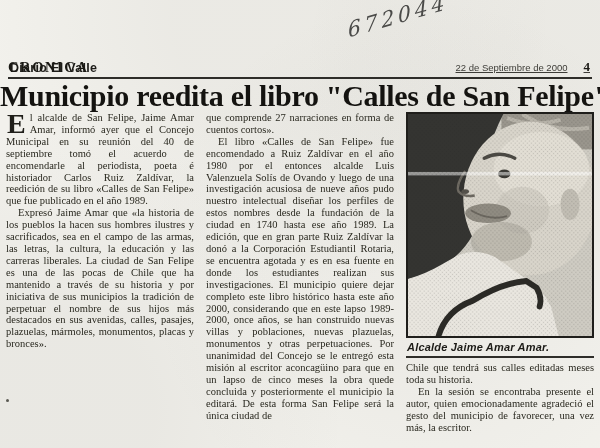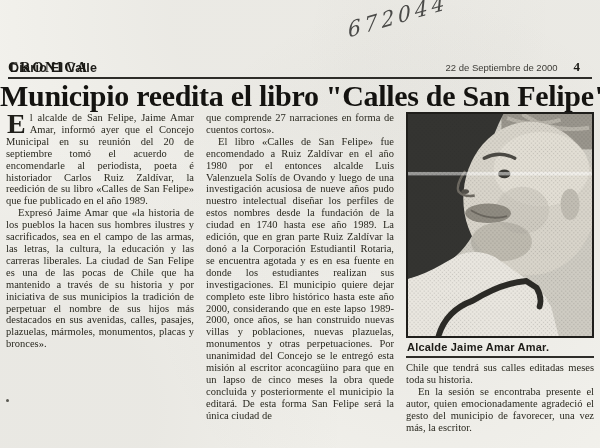--- a/index.html
+++ b/index.html
@@ -26,22 +26,22 @@
   .paper-name {
     position:absolute; left:2px; bottom:2px;
     font-family:"Liberation Sans", sans-serif; font-weight:bold;
     font-size:12.5px; letter-spacing:.3px; color:#1d1c18;
   }
   .section {
     position:absolute; left:0; right:0; bottom:1px; 
     font-weight:bold; font-size:14.5px; letter-spacing:1.6px; color:#191813;
   }
   .dateblock {
-    position:absolute; right:12px; bottom:2px;
-    font-family:"Liberation Sans", sans-serif; font-size:9.5px; color:#3d3c37;
+    position:absolute; right:2px; bottom:2px;
+    font-family:"Liberation Sans", sans-serif; font-size:9.5px; color:#3d3c37;text-decoration:underline;
   }
   .pagenum {
     font-family:"Liberation Serif", serif; font-weight:bold;
     font-size:13px; margin-left:16px; color:#1b1a16;
   }
   .headline {
     position:absolute; top:79px; left:0; width:600px; margin:0;
     text-align:center; font-size:30px; font-weight:bold;
     letter-spacing:-.3px; color:#141310; white-space:nowrap;
   }
@@ -59,21 +59,21 @@
     float:left; font-size:28px; line-height:22px;
     padding:1px 4px 0 1px; font-weight:bold; color:#201f1a;
   }
   .photo-frame {
     position:relative; border:2px solid #1f1e1b; height:222px;
     background:#c9c6bd; margin:0 0 2px 0; overflow:hidden;
   }
   .photo-frame svg { display:block; width:100%; height:100%; }
   .photo-caption {
     display:block; font-family:"Liberation Sans", sans-serif;
-    font-weight:bold; font-size:11px; color:#1c1b17;
+    font-style:italic; font-weight:bold; font-size:11px; color:#1c1b17;
     padding:1px 0 3px 1px; border-bottom:2px solid #2e2d29;
     margin-bottom:4px; letter-spacing:.2px;
   }
   .speck { position:absolute; left:6px; top:399px; width:3px; height:3px; background:#5a5952; border-radius:50%; }
 </style>
 </head>
 <body>
 
 <div class="page">
 
@@ -85,21 +85,21 @@
     <span class="dateblock">
       <span>22 de Septiembre de 2000</span><span class="pagenum">4</span>
     </span>
   </div>
 
   <h1 class="headline">Municipio reedita el libro "Calles de San Felipe"</h1>
 
   <div class="columns">
 
     <div class="col">
-      <p><span class="dropcap">E</span><span>l alcalde de San Felipe, Jaime Amar Amar, informó ayer que el Concejo Municipal en su reunión del 20 de septiembre tomó el acuerdo de encomendarle al periodista, poeta é historiador Carlos Ruiz Zaldívar, la reedición de su libro «Calles de San Felipe» que fue publicado en el año 1989.</span></p>
+      <p><span class="dropcap">E</span><span>l alcalde de San Felipe, Jaime Amar Amar, informó ayer que el Concejo Municipal en su reunión del 40 de septiembre tomó el acuerdo de encomendarle al periodista, poeta é historiador Carlos Ruiz Zaldívar, la reedición de su libro «Calles de San Felipe» que fue publicado en el año 1989.</span></p>
       <p class="indent">Expresó Jaime Amar que «la historia de los pueblos la hacen sus hombres ilustres y sacrificados, sea en el campo de las armas, las letras, la cultura, la educación y las carreras liberales. La ciudad de San Felipe es una de las pocas de Chile que ha mantenido a través de su historia y por iniciativa de sus municipios la tradición de perpetuar el nombre de sus hijos más destacados en sus avenidas, calles, pasajes, plazuelas, mármoles, monumentos, placas y bronces».</p>
     </div>
 
     <div class="col">
       <p>que comprende 27 narraciones en forma de cuentos cortos».</p>
       <p class="indent">El libro «Calles de San Felipe» fue encomendado a Ruiz Zaldívar en el año 1980 por el entonces alcalde Luis Valenzuela Solís de Ovando y luego de una investigación acusiosa de nueve años pudo nuestro intelectual diseñar los perfiles de estos nombres desde la fundación de la ciudad en 1740 hasta ese año 1989. La edición, que en gran parte Ruiz Zaldívar la donó a la Corporación Estudiantil Rotaria, se encuentra agotada y es en esa fuente en donde los estudiantes realizan sus investigaciones. El municipio quiere dejar completo este libro histórico hasta este año 2000, considerando que en este lapso 1989-2000, once años, se han construido nuevas villas y poblaciones, nuevas plazuelas, monumentos y otras perpetuaciones. Por unanimidad del Concejo se le entregó esta misión al escritor aconcagüino para que en un lapso de cinco meses la obra quede concluida y posteriormente el municipio la editará. De esta forma San Felipe será la única ciudad de</p>
     </div>
 
     <div class="col">
       <figure style="margin:0;">

